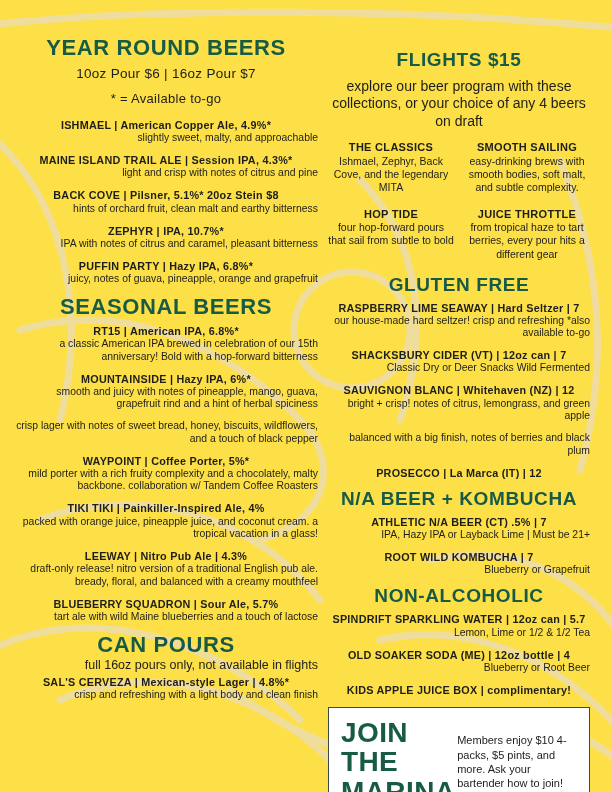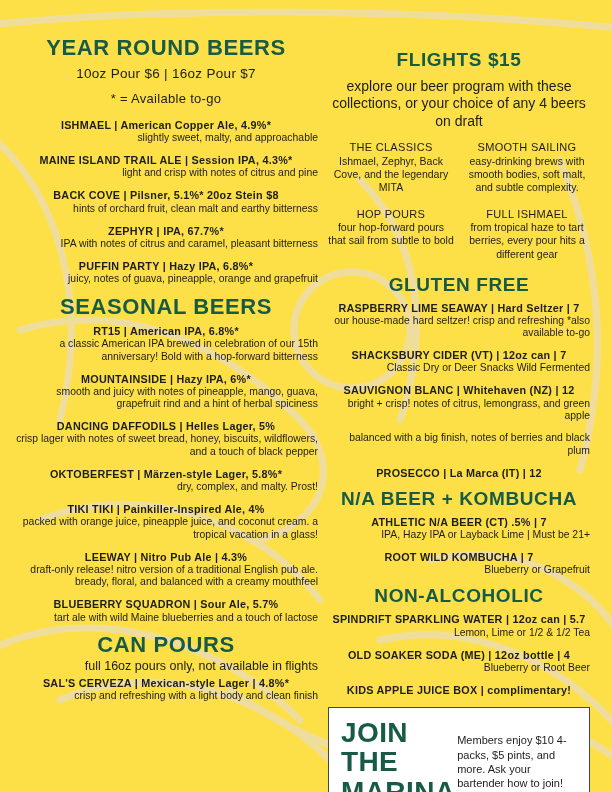--- a/index.html
+++ b/index.html
@@ -27,21 +27,21 @@
 
   .section { margin-bottom:4px; }
   .section-title-gap { margin-top:8px; }
 
   .intro { font-size:14px; line-height:1.25; margin-bottom:11px;text-align:center; }
 
   .flight-grid {
     display:grid; grid-template-columns:1fr 1fr; column-gap:10px; row-gap:13px;
     margin-bottom:14px;
   }
-  .flight-name { font-size:11px; font-weight:400; letter-spacing:0.3px; line-height:1.25; }
+  .flight-name { font-size:11px; font-weight:700; letter-spacing:0.3px; line-height:1.25; }
   .flight-desc { font-size:10.5px; line-height:1.25; }
 
   .join-box {
     margin-top:10px; border:1.5px solid #3c4a45; background:#ffffff;
     display:flex; align-items:center; gap:10px; padding:10px 12px; text-align:left;
   }
   .join-title {
     color:#175a46; font-weight:800; font-size:28px; line-height:1.05;
     letter-spacing:0.4px; width:45%;
   }
@@ -87,21 +87,21 @@
             <div class="item-head">MAINE ISLAND TRAIL ALE | Session IPA, 4.3%*</div>
             <div class="item-desc">light and crisp with notes of citrus and pine</div>
           </div>
 
           <div class="item">
             <div class="item-head">BACK COVE | Pilsner, 5.1%* 20oz Stein $8</div>
             <div class="item-desc">hints of orchard fruit, clean malt and earthy bitterness</div>
           </div>
 
           <div class="item">
-            <div class="item-head">ZEPHYR | IPA, 67.7%*</div>
+            <div class="item-head">ZEPHYR | IPA, 10.7%*</div>
             <div class="item-desc">IPA with notes of citrus and caramel, pleasant bitterness</div>
           </div>
 
           <div class="item">
             <div class="item-head">PUFFIN PARTY | Hazy IPA, 6.8%*</div>
             <div class="item-desc">juicy, notes of guava, pineapple, orange and grapefruit</div>
           </div>
         </div>
     </div>
 
@@ -113,29 +113,28 @@
             <div class="item-head">RT15 | American IPA, 6.8%*</div>
             <div class="item-desc">a classic American IPA brewed in celebration of our 15th anniversary! Bold with a hop-forward bitterness</div>
           </div>
 
           <div class="item">
             <div class="item-head">MOUNTAINSIDE | Hazy IPA, 6%*</div>
             <div class="item-desc">smooth and juicy with notes of pineapple, mango, guava, grapefruit rind and a hint of herbal spiciness</div>
           </div>
 
           <div class="item">
-            <div class="item-head">DANCING DAFFODILS | Helles Lager, 5%</div>
             <div class="item-desc">crisp lager with notes of sweet bread, honey, biscuits, wildflowers, and a touch of black pepper</div>
           </div>
 
-
-          <div class="item">
-            <div class="item-head">OKTOBERFEST | Märzen-style Lager, 5.8%*</div>
-            <div class="item-desc">dry, complex, and malty. Prost!</div>
-          </div>
+          <div class="item">
+            <div class="item-head">WAYPOINT | Coffee Porter, 5%*</div>
+            <div class="item-desc">mild porter with a rich fruity complexity and a chocolately, malty backbone. collaboration w/ Tandem Coffee Roasters</div>
+          </div>
+
 
           <div class="item">
             <div class="item-head">TIKI TIKI | Painkiller-Inspired Ale, 4%</div>
             <div class="item-desc">packed with orange juice, pineapple juice, and coconut cream. a tropical vacation in a glass!</div>
           </div>
 
 
           <div class="item">
             <div class="item-head">LEEWAY | Nitro Pub Ale | 4.3%</div>
             <div class="item-desc">draft-only release! nitro version of a traditional English pub ale. bready, floral, and balanced with a creamy mouthfeel</div>
@@ -173,26 +172,26 @@
             <div class="flight-name">THE CLASSICS</div>
             <div class="flight-desc">Ishmael, Zephyr, Back Cove, and the legendary MITA</div>
           </div>
 
           <div>
             <div class="flight-name">SMOOTH SAILING</div>
             <div class="flight-desc">easy-drinking brews with smooth bodies, soft malt, and subtle complexity.</div>
           </div>
 
           <div>
-            <div class="flight-name">HOP POURS</div>
+            <div class="flight-name">HOP TIDE</div>
             <div class="flight-desc">four hop-forward pours that sail from subtle to bold</div>
           </div>
 
           <div>
-            <div class="flight-name">FULL ISHMAEL</div>
+            <div class="flight-name">JUICE THROTTLE</div>
             <div class="flight-desc">from tropical haze to tart berries, every pour hits a different gear</div>
           </div>
         </div>
     </div>
 
     <div class="section">
       <div class="h-green">GLUTEN FREE</div>
       <div>
 
           <div class="item">

